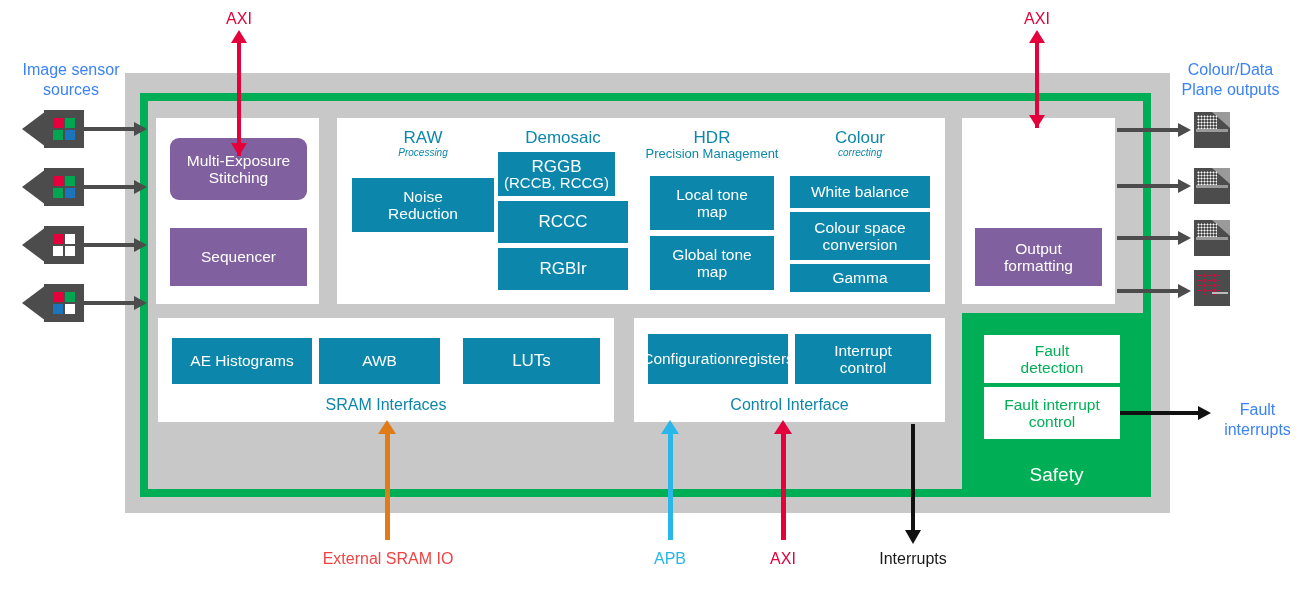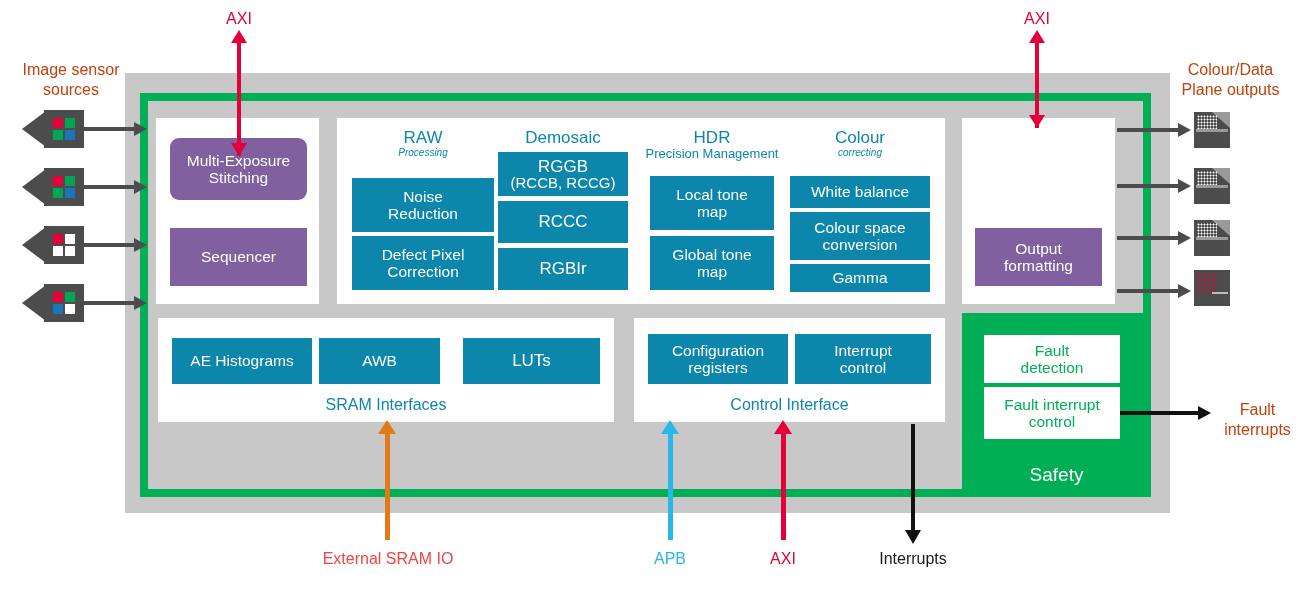--- a/index.html
+++ b/index.html
@@ -55,21 +55,21 @@
 
   .sub-small{
     display:block;font-size:15px;line-height:1.1;margin-top:-1px;
   }
 
   .iface-label{
     position:absolute;color:#0c87ab;font-size:16px;text-align:center;
   }
 
   .outer-label{
-    position:absolute;color:#c2410c;font-size:16px;text-align:center;
+    position:absolute;color:#3b82f6;font-size:16px;text-align:center;
     line-height:1.25;
   }
   .safety-label{
     position:absolute;color:#ffffff;font-size:19px;text-align:center;
   }
 
   .bus-label{
     position:absolute;text-align:center;font-size:16px;
   }
   .lbl-axi{color:#e4003a;}
@@ -220,29 +220,25 @@
   <div class="abs white-panel" style="left:337px;top:118px;width:608px;height:186px;"></div>
 
   <div class="grp-title" style="left:352px;top:128px;width:142px;">
     <span>RAW</span>
     <span class="sub2">Processing</span>
   </div>
   <div class="abs blk blk-teal" style="left:352px;top:178px;width:142px;height:54px;font-size:15.5px;flex-direction:column;">
     <span>Noise</span>
     <span>Reduction</span>
   </div>
-  <div class="abs blk blk-teal" style="left:352px;top:236px;width:142px;height:54px;font-size:15.5px;flex-direction:column;">
-    <span>Defect Pixel</span>
-    <span>Correction</span>
-  </div>
 
   <div class="grp-title" style="left:498px;top:128px;width:130px;">
     <span>Demosaic</span>
   </div>
-  <div class="abs blk blk-teal" style="left:498px;top:152px;width:130px;height:44px;font-size:17px;flex-direction:column;">
+  <div class="abs blk blk-teal" style="left:498px;top:152px;width:117px;height:44px;font-size:17px;flex-direction:column;">
     <span>RGGB</span>
     <span class="sub-small">(RCCB, RCCG)</span>
   </div>
   <div class="abs blk blk-teal" style="left:498px;top:201px;width:130px;height:42px;font-size:17px;">
     <span>RCCC</span>
   </div>
   <div class="abs blk blk-teal" style="left:498px;top:248px;width:130px;height:42px;font-size:17px;">
     <span>RGBIr</span>
   </div>
 
@@ -325,21 +321,21 @@
     <span>AWB</span>
   </div>
   <div class="abs blk blk-teal" style="left:463px;top:338px;width:137px;height:46px;font-size:17px;">
     <span>LUTs</span>
   </div>
   <div class="iface-label" style="left:158px;top:396px;width:456px;">
     <span>SRAM Interfaces</span>
   </div>
 
   <div class="abs white-panel" style="left:634px;top:318px;width:311px;height:104px;"></div>
-  <div class="abs blk blk-teal" style="left:648px;top:334px;width:140px;height:50px;font-size:15.5px;flex-direction:column;">
+  <div class="abs blk blk-teal" style="left:648px;top:334px;width:140px;height:50px;font-size:15.5px;flex-direction:row;">
     <span>Configuration</span>
     <span>registers</span>
   </div>
   <div class="abs blk blk-teal" style="left:795px;top:334px;width:136px;height:50px;font-size:15.5px;flex-direction:column;">
     <span>Interrupt</span>
     <span>control</span>
   </div>
   <div class="iface-label" style="left:634px;top:396px;width:311px;">
     <span>Control Interface</span>
   </div>

